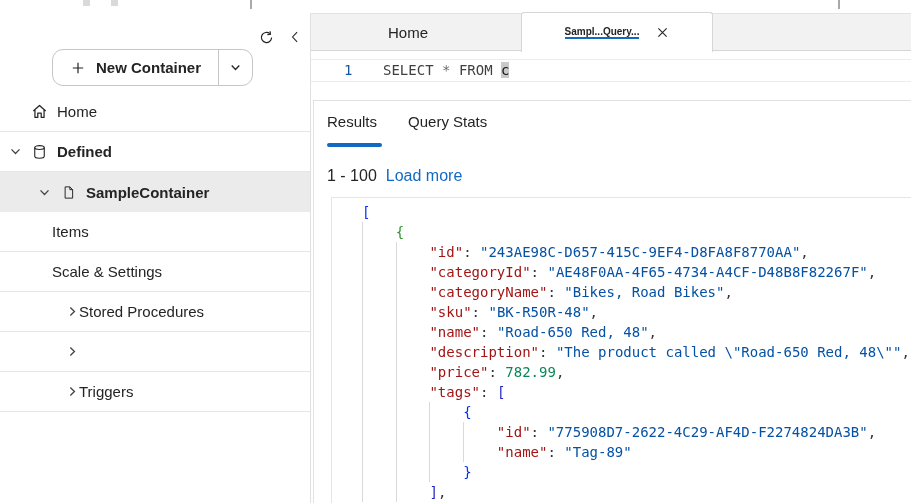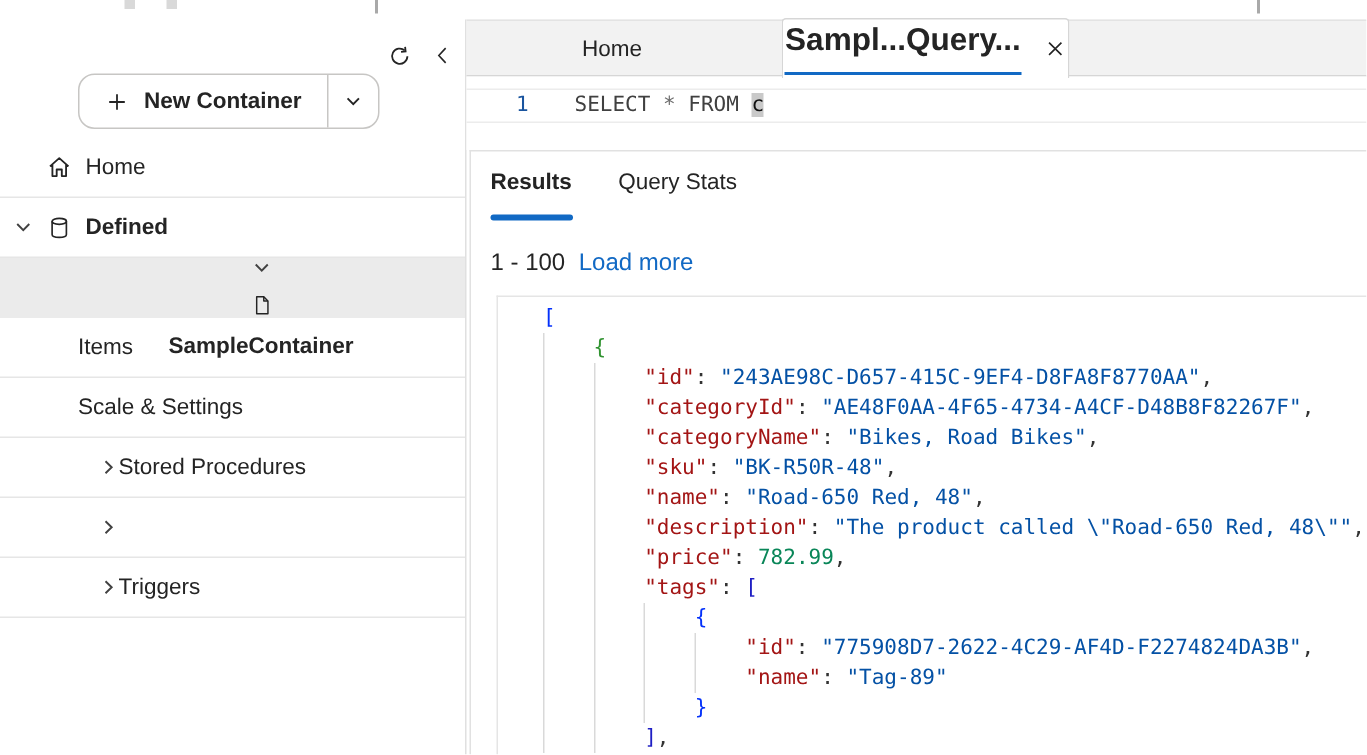--- a/index.html
+++ b/index.html
@@ -29,37 +29,37 @@
               align-items:center; justify-content:center; }
 
   .tree { position:absolute; left:0; top:79px; right:0; }
   .trow { height:40px; display:flex; align-items:center; font-size:15px;
           color:#242424; cursor:pointer; background:#fff; }
   .trow.divider { border-bottom:1px solid #e6e6e6; }
   .trow .lbl { white-space:nowrap; }
   .bold { font-weight:700; }
   .row-home            { padding-left:30px; gap:8px; }
   .row-db              { padding-left:9px;  gap:9px; }
-  .row-container       { padding-left:38px; gap:10px; background:#ebebeb;flex-direction:column; }
+  .row-container       { padding-left:38px; gap:10px; background:#ebebeb; }
   .row-leaf            { padding-left:52px; }
   .row-group           { padding-left:66px; }
   .chev { display:flex; align-items:center; justify-content:center; width:13px; height:13px; }
 
   
   .tabbar { position:absolute; left:311px; top:13px; right:0; height:38px;
             background:#f2f2f2; border-top:1px solid #e3e3e3; border-bottom:1px solid #d6d6d6; }
   .tab-home { position:absolute; left:52px; top:0; width:90px; height:100%;
               display:flex; align-items:center; justify-content:center;
               font-size:15px; color:#242424; cursor:pointer; }
   .tab-active { position:absolute; left:210px; top:-2px; width:192px; height:40px;
                 background:#fff; border:1px solid #d6d6d6; border-bottom:none;
                 border-radius:3px 3px 0 0; display:flex; align-items:center;
                 justify-content:center; gap:16px; cursor:pointer; z-index:2; }
-  .tab-active .tlabel { font-size:21px; font-weight:700; color:#242424;
-                        border-bottom:2px solid #1169c4; padding-bottom:9px; }
+  .tab-active .tlabel { font-size:10px; font-weight:700; color:#242424;
+                        border-bottom:2px solid #1169c4; padding-bottom:0; }
   .tab-close { width:14px; height:14px; display:flex; align-items:center;
                justify-content:center; cursor:pointer; }
 
   
   .query-editor { position:absolute; left:311px; top:51px; right:0; height:49px; background:#fff; }
   .cur-line { position:absolute; left:0; right:0; top:8px; height:23px;
               border-top:1px solid #ececec; border-bottom:1px solid #ececec; }
   .mono { font-family:"DejaVu Sans Mono", monospace; font-size:14px; }
   .line-no { position:absolute; left:33px; top:9px; height:21px; line-height:21px;
              color:#19549e; }
@@ -68,21 +68,21 @@
   .tk-kw  { color:#404040; }
   .tk-op  { color:#6e6e6e; }
   .tk-pl  { color:#000; }
   .tk-cur { background:#c9c9c9; color:#111; }
 
   
   .results-panel { position:absolute; left:313px; top:100px; right:0; bottom:0;
                    background:#fff; border-top:1px solid #e1e1e1; border-left:1px solid #e1e1e1; }
   .pivot { position:absolute; left:13px; top:12px; display:flex; gap:31px; font-size:15px; }
   .pivot .pv { cursor:pointer; color:#242424; }
-  .pv-results { font-weight:700; }
+  .pv-results { font-weight:400; }
   .pv-underline { position:absolute; left:13px; top:42px; width:55px; height:4px;
                   background:#1169c4; border-radius:2px; }
   .range-row { position:absolute; left:13px; top:66px; display:flex; gap:9px; font-size:16px; }
   .range-text { color:#242424; }
   .load-more { color:#1169c4; cursor:pointer; }
 
   
   .json-editor { position:absolute; left:17px; top:96px; right:0; bottom:0;
                  border-left:1px solid #e5e5e5; border-top:1px solid #e5e5e5; background:#fff; }
   .json-code { position:absolute; left:30px; top:4px; line-height:20px; white-space:pre; color:#000; }

